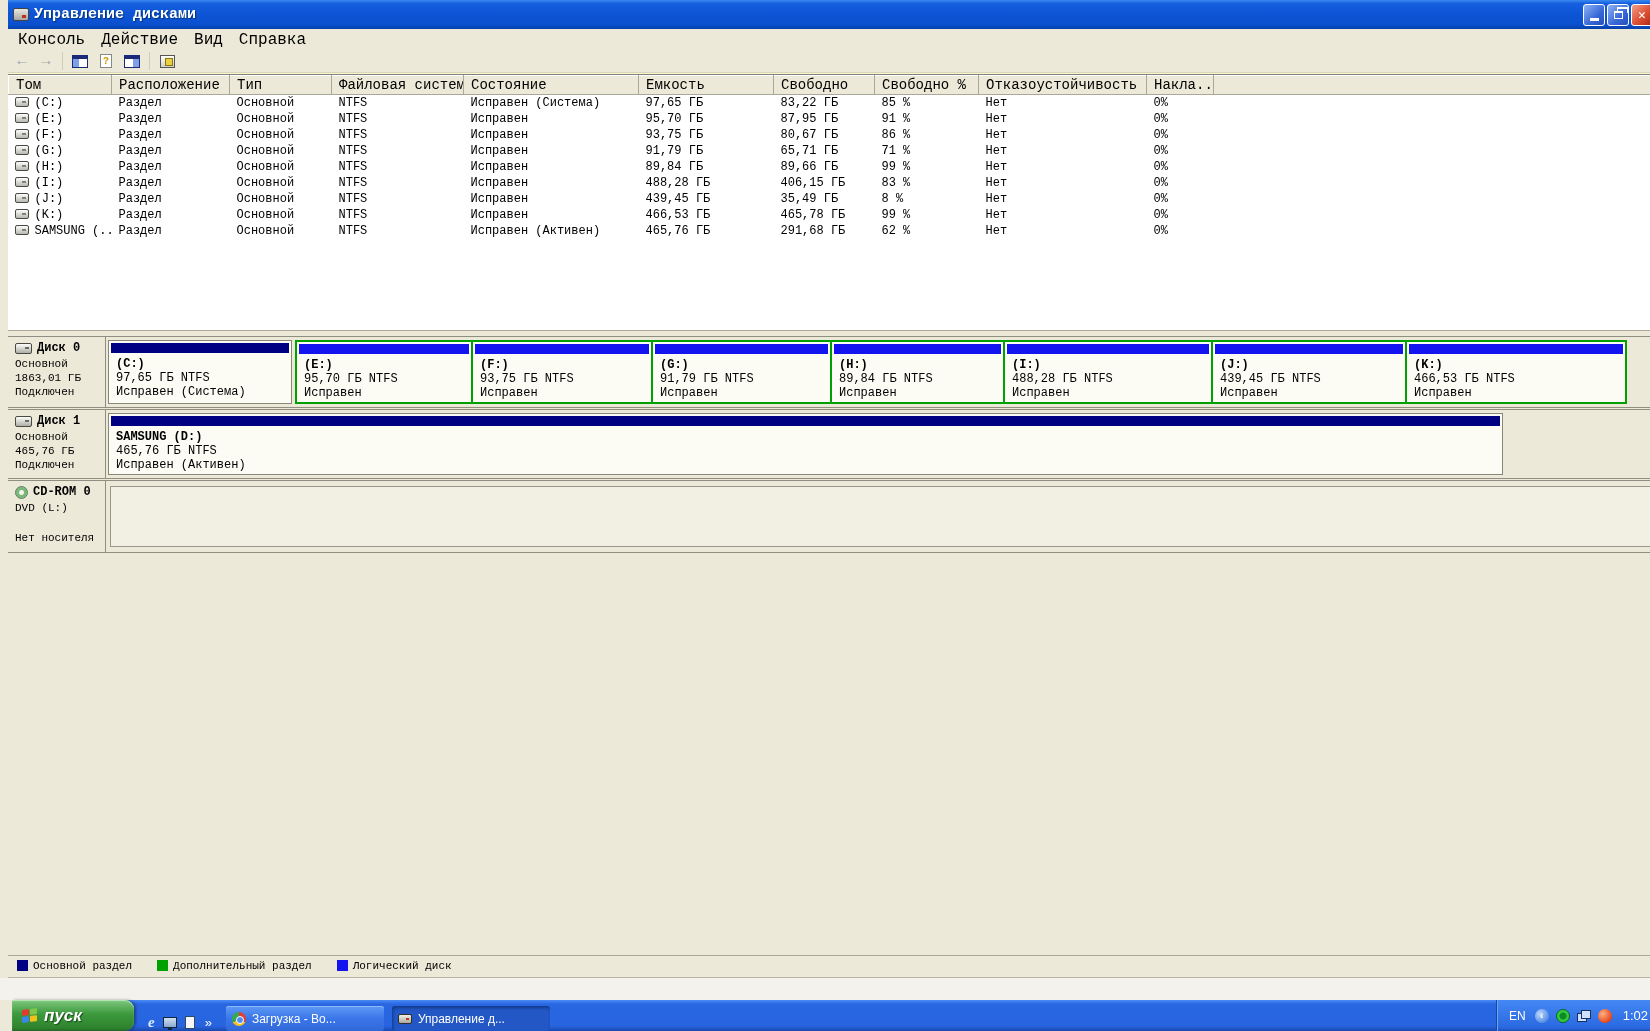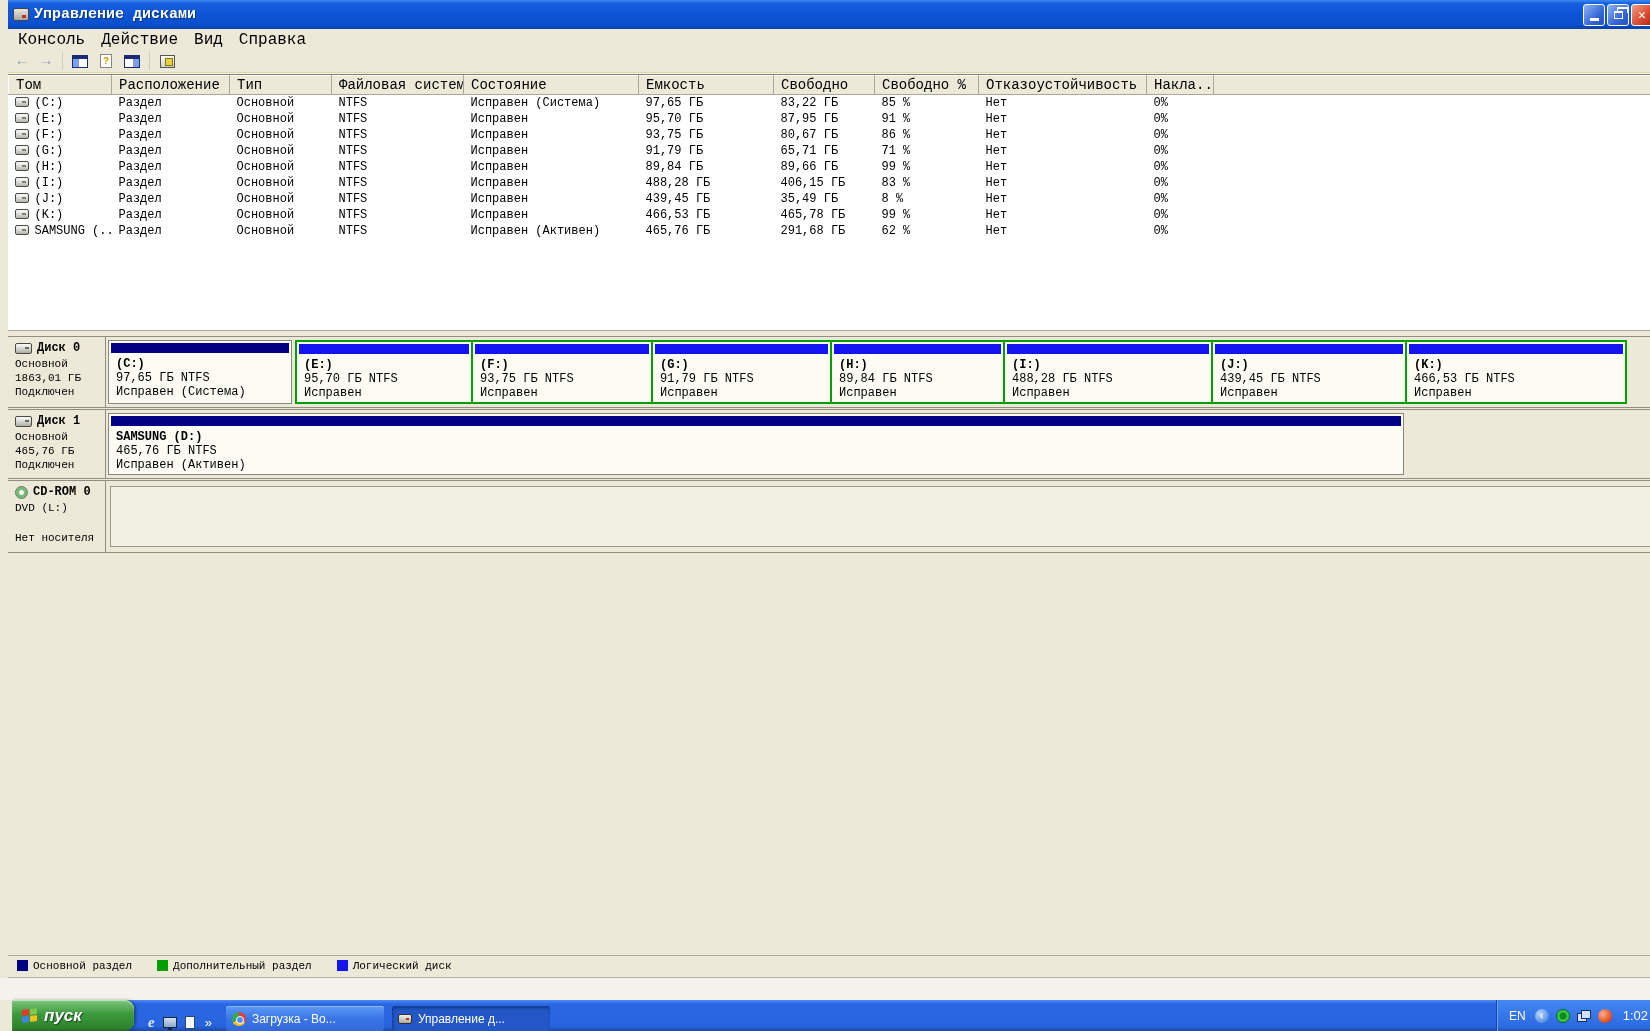--- a/index.html
+++ b/index.html
@@ -410,21 +410,21 @@
         <div class="disk-info">
           <div class="di-title">
               <span class="disk-icon"></span>
               <span class="di-name">Диск 1</span>
             </div>
           <div class="di-line">Основной</div>
           <div class="di-line">465,76 ГБ</div>
           <div class="di-line">Подключен</div>
         </div>
         <div class="disk-graphic">
-          <div class="part boxed" style="width:1296px">
+          <div class="part boxed" style="width:1395px">
             <div class="part-bar" style="background: rgb(0, 0, 130);"></div>
             <div class="part-label">SAMSUNG  (D:)</div>
             <div class="part-line">465,76 ГБ NTFS</div>
             <div class="part-line">Исправен (Активен)</div>
           </div>
         </div>
       </div>
 
       <div class="disk-row row-cdrom">
         <div class="disk-info">

